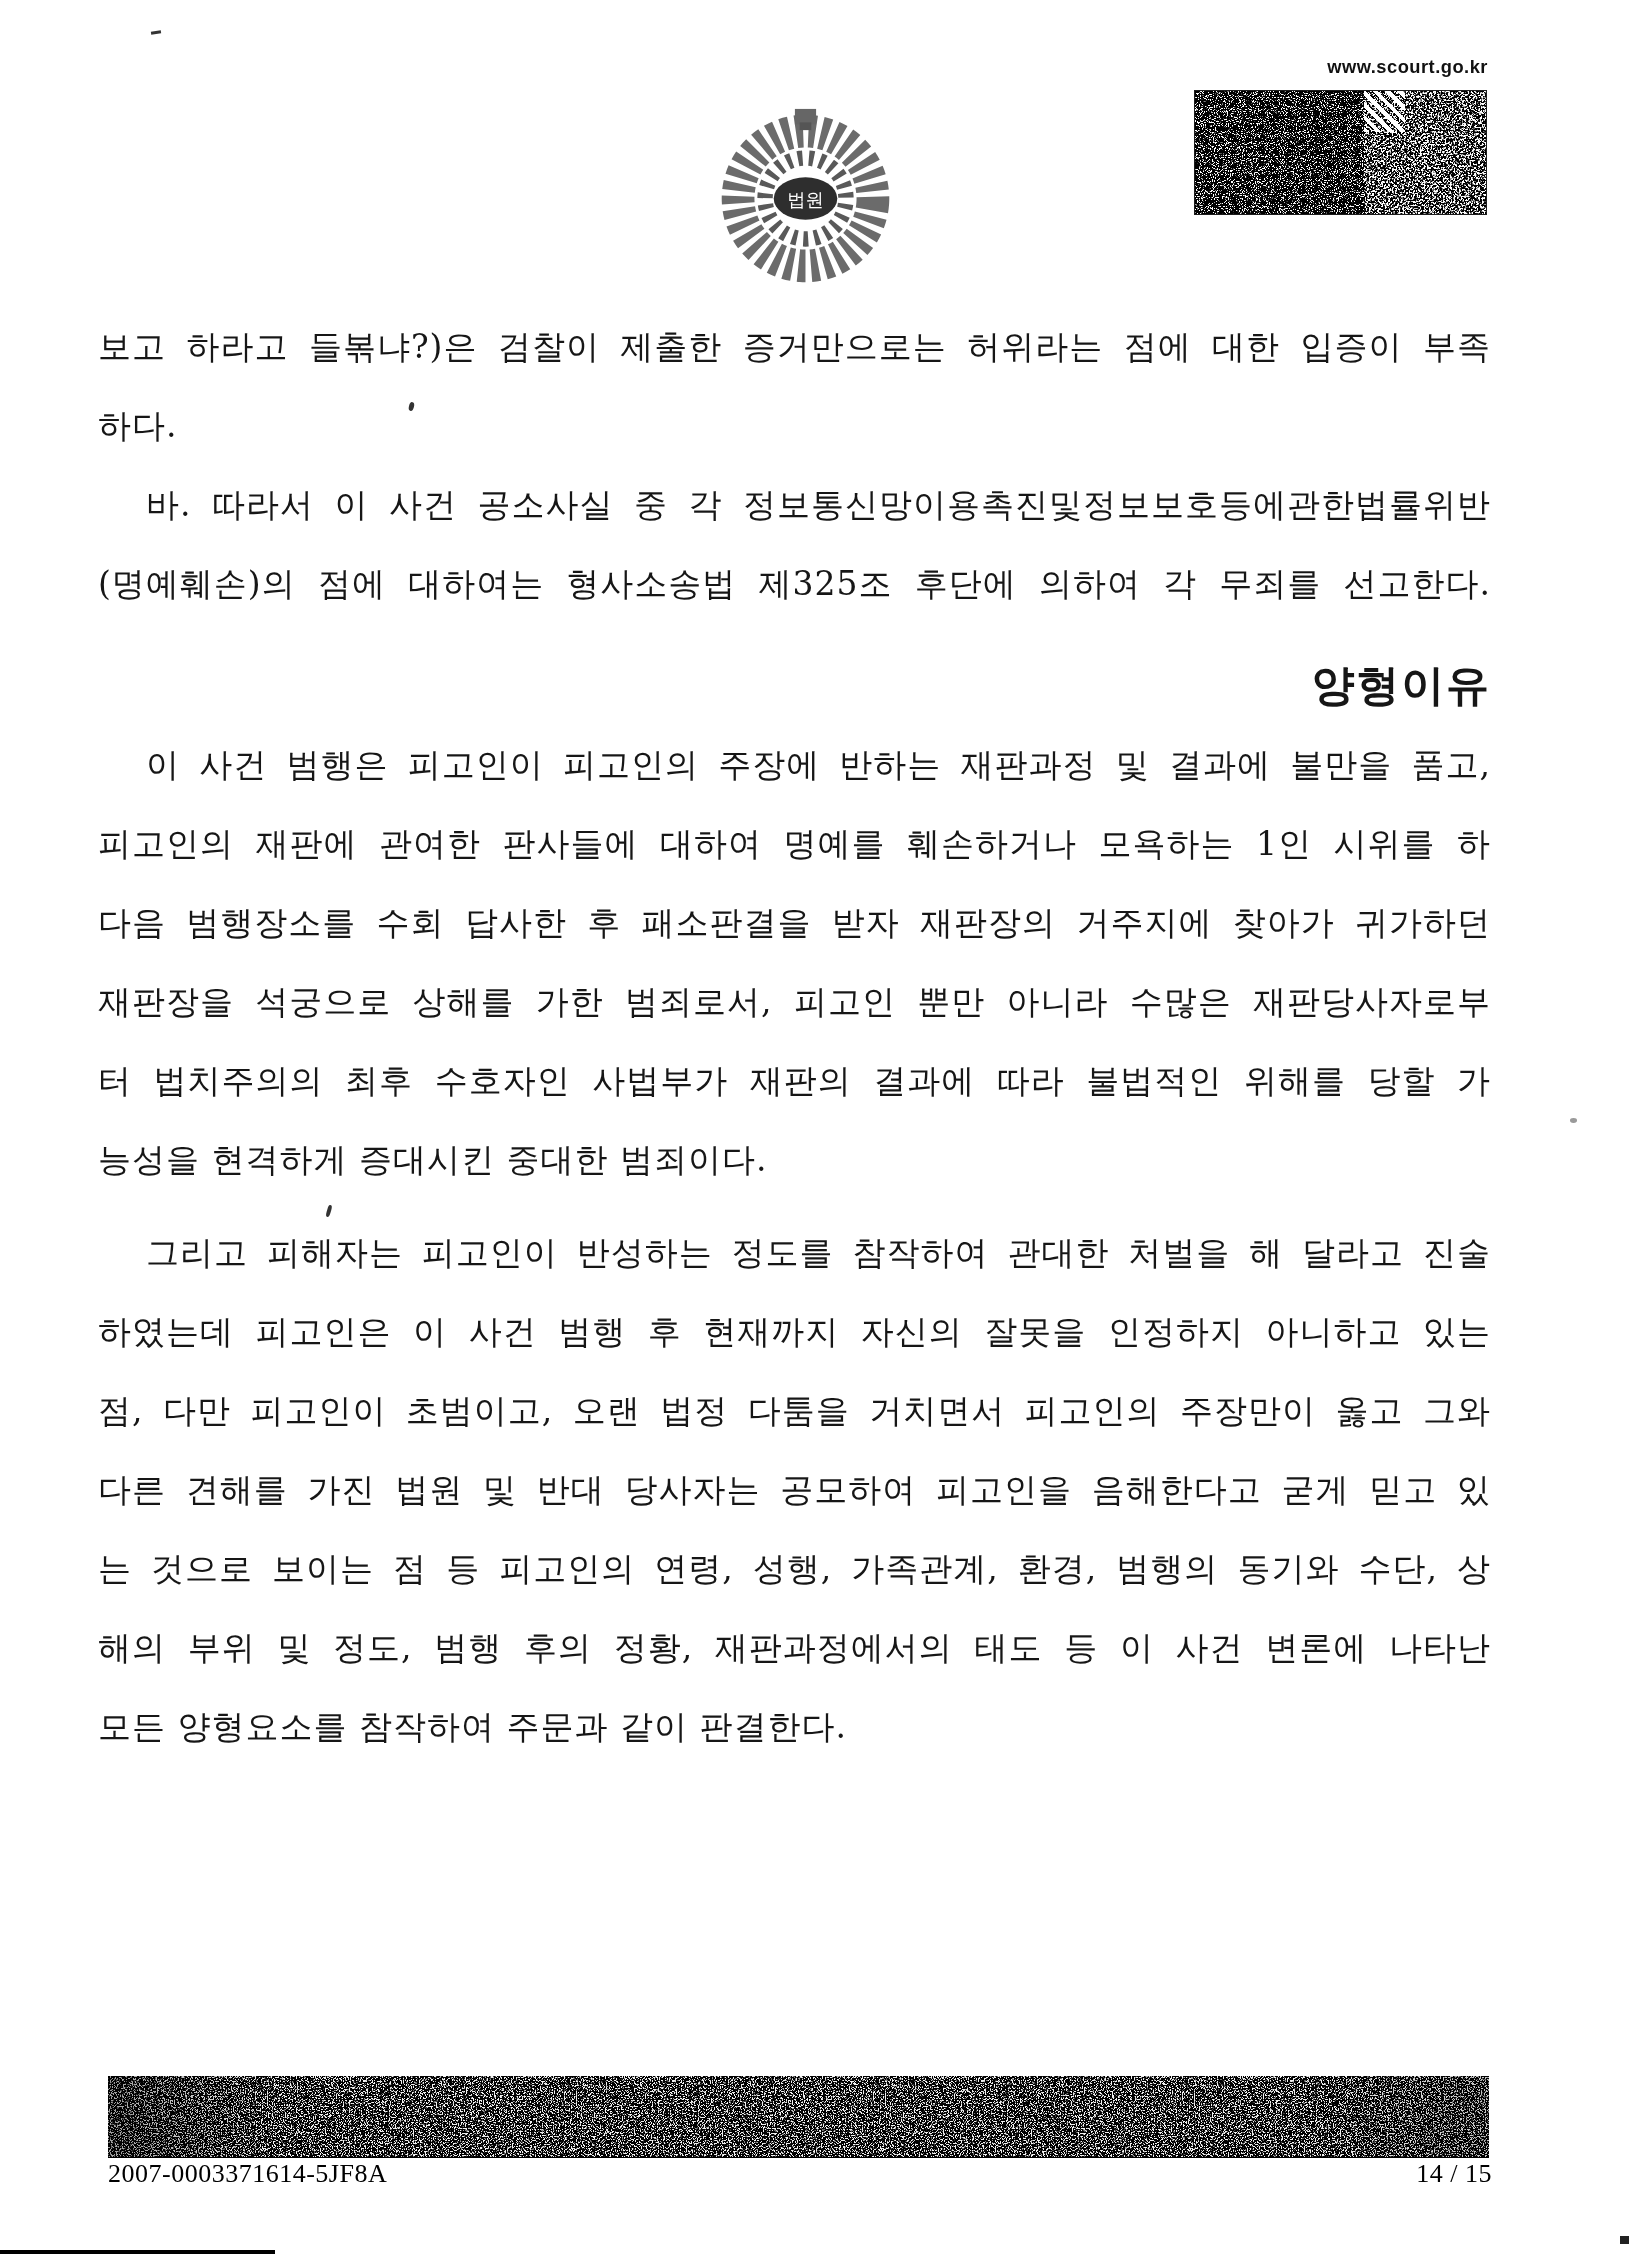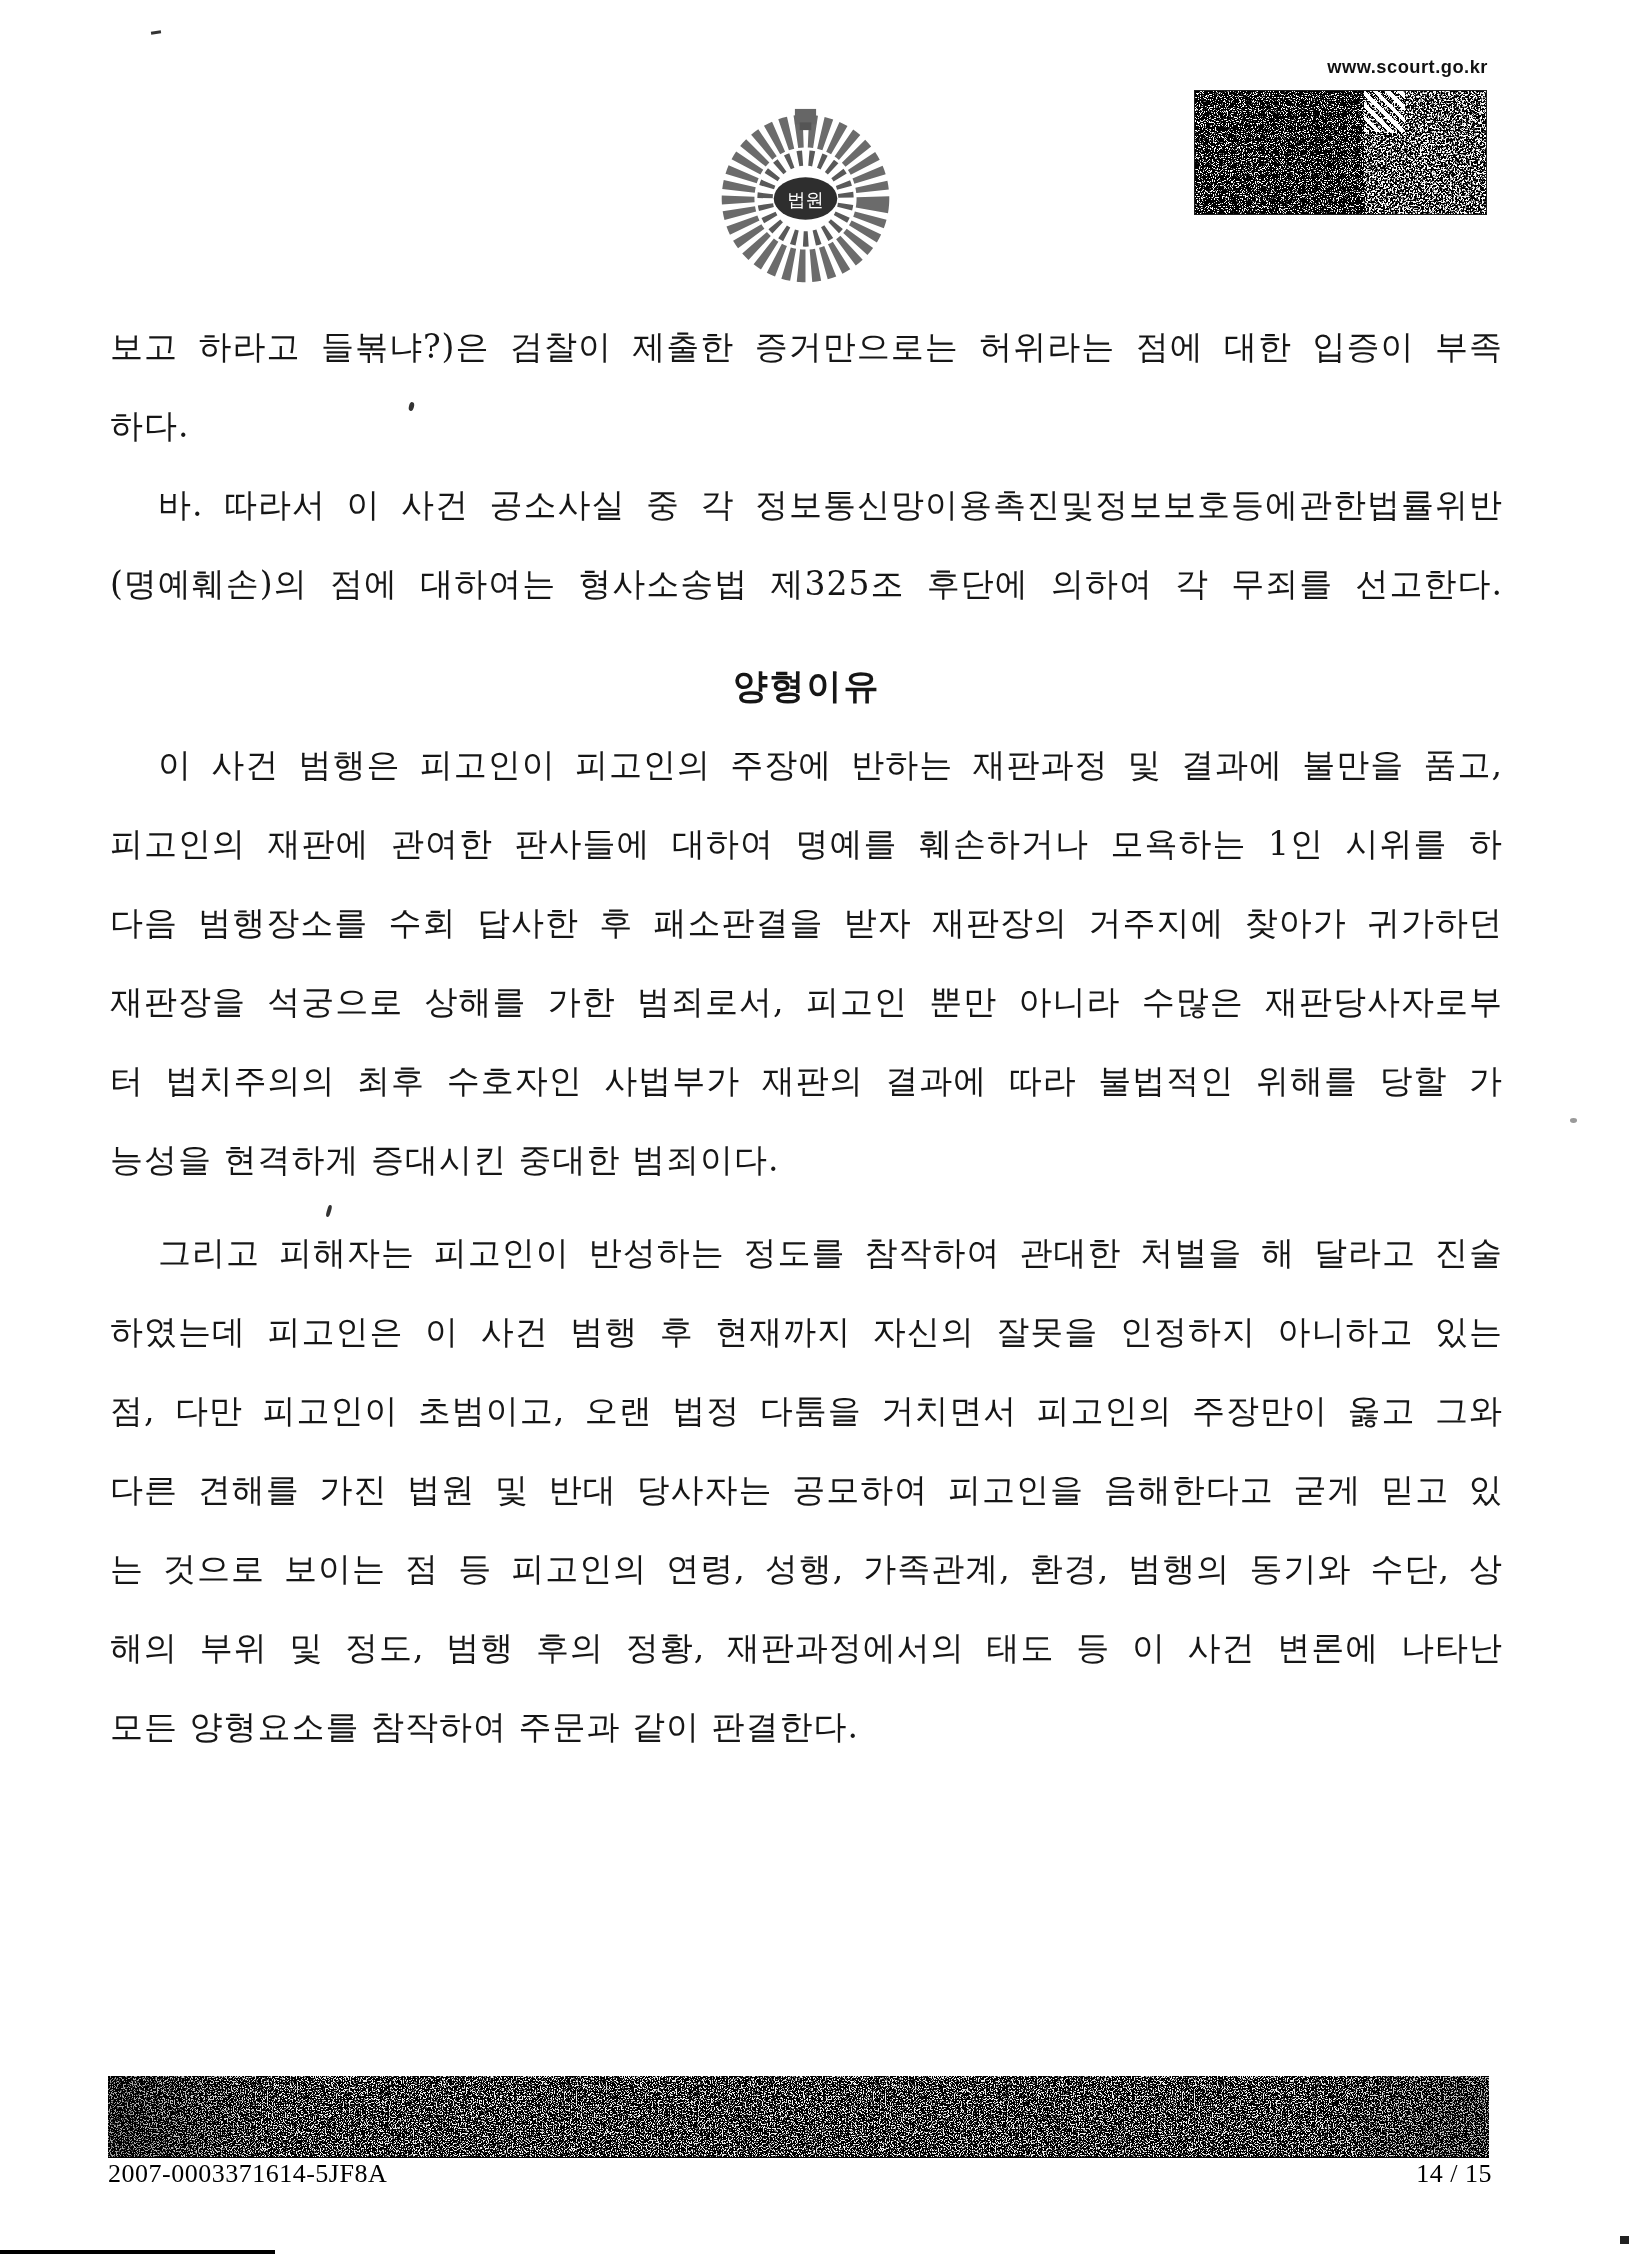--- a/index.html
+++ b/index.html
@@ -24,32 +24,32 @@
   }
   .stamp-left{position:relative;width:58%;height:100%;overflow:hidden;}
   .stamp-right{position:relative;width:42%;height:100%;overflow:hidden;background:#fff;}
   .stamp-left svg,.stamp-right svg,.noise-strip svg{position:absolute;inset:0;width:100%;height:100%;}
   .stamp-right::after{
     content:"";position:absolute;left:0;top:0;width:41px;height:41px;
     background:repeating-linear-gradient(45deg,#ffffff 0 3.9px,transparent 3.9px 8.7px);
   }
   
   .doc-body{
-    position:absolute;left:98px;top:307px;width:1393px;margin-left:12px;
+    position:absolute;left:98px;top:307px;width:1393px;
   }
   .line{
     height:79px;line-height:79px;font-size:33px;letter-spacing:1px;
     text-align:justify;text-align-last:justify;
     white-space:nowrap;
   }
   .line.end{text-align:left;text-align-last:left;}
   .line.ind{text-indent:48px;}
   .section-heading{
     height:79px;line-height:79px;margin-top:23px;
-    font-size:35px;font-weight:700;letter-spacing:1.9px;text-align:center;
+    font-size:43px;font-weight:700;letter-spacing:1.9px;text-align:right;
   }
   .gap-before{margin-top:13.5px;}
   
   .noise-strip{
     position:absolute;left:108px;top:2076px;width:1381px;height:81px;
     background:#f2f2f2;border-bottom:1.9px solid #000;overflow:hidden;
   }
   .noise-strip::after{
     content:"";position:absolute;inset:0;
     background:linear-gradient(90deg,rgba(0,0,0,.35),rgba(0,0,0,0) 12%,rgba(0,0,0,0) 88%,rgba(0,0,0,.2));

